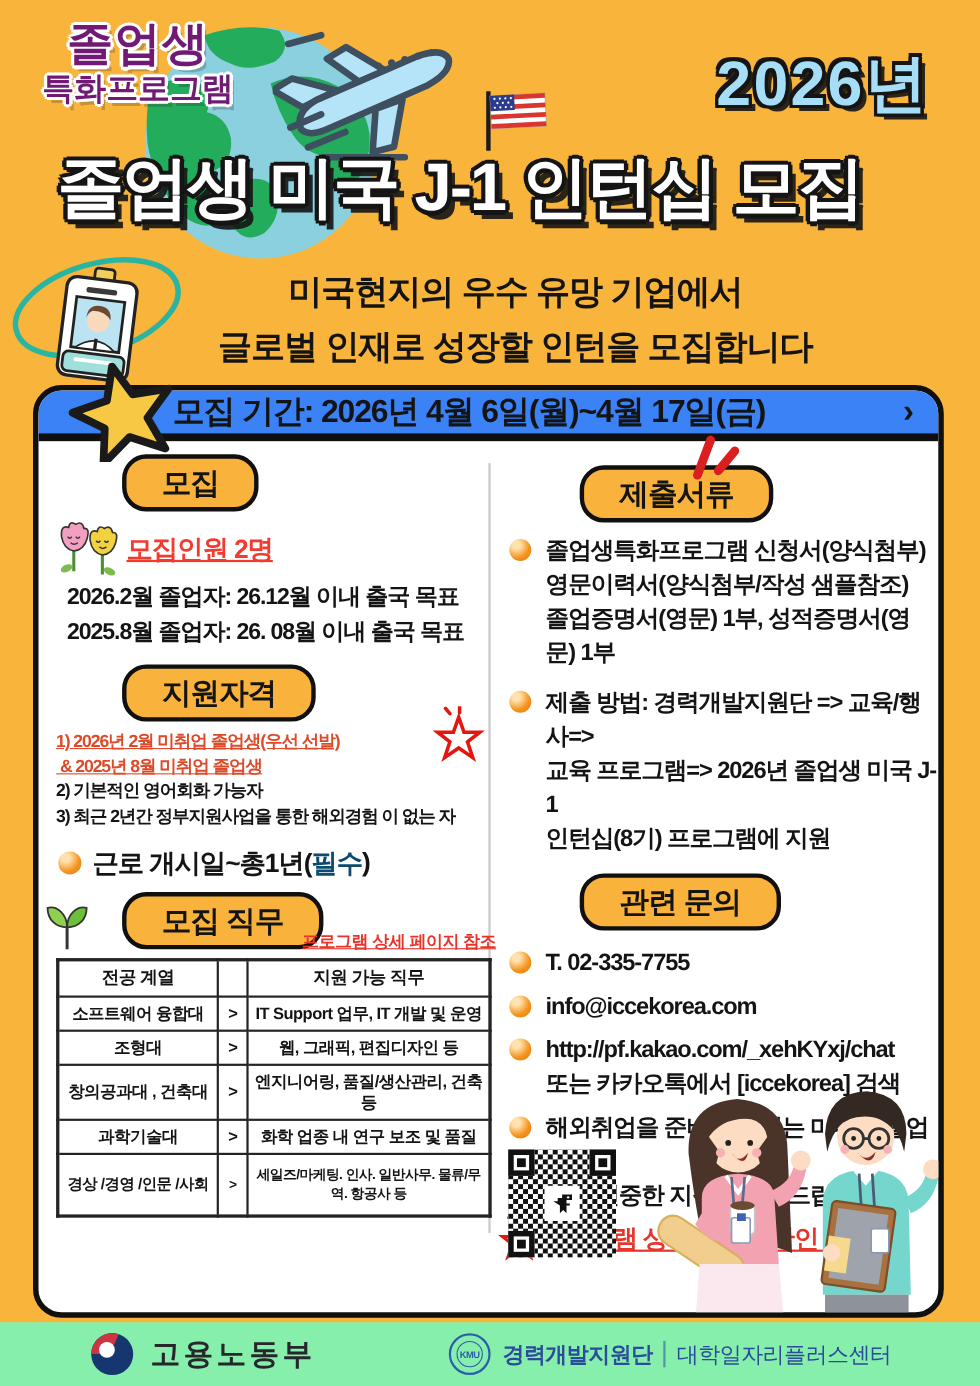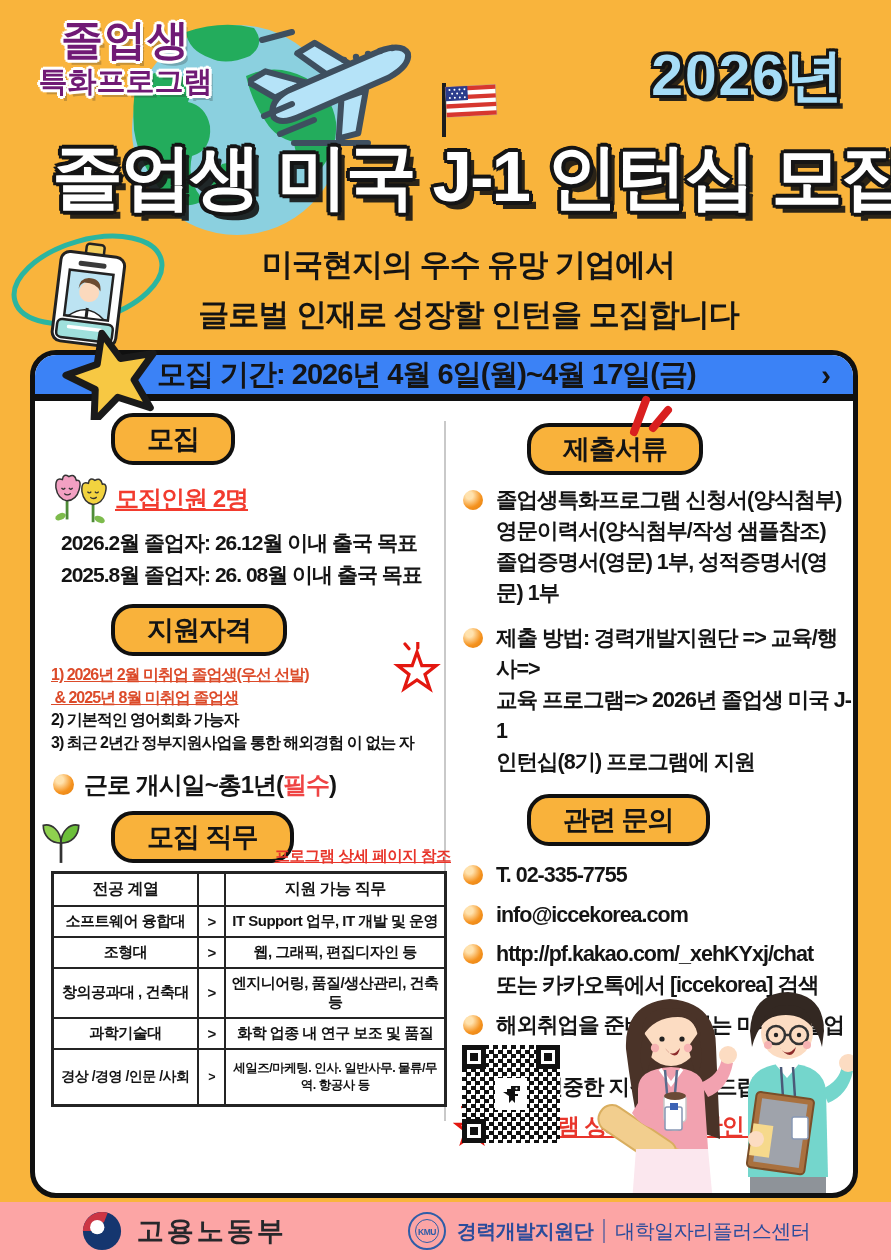--- a/index.html
+++ b/index.html
@@ -16,22 +16,22 @@
     color:#701a75; font-weight:900; line-height:1.05;
     text-shadow:-2px -2px 0 #fff,2px -2px 0 #fff,-2px 2px 0 #fff,2px 2px 0 #fff,0 3px 0 #fff,3px 0 0 #fff,0 -3px 0 #fff,-3px 0 0 #fff,4px 5px 0 rgba(40,40,40,.25); }
   .program-tag .l1 { font-size:42px; letter-spacing:1px; }
   .program-tag .l2 { font-size:29px; margin-top:4px; }
   .globe { position:absolute; left:126px; top:14px; width:222px; height:228px; }
   .plane { position:absolute; left:248px; top:12px; width:175px; height:140px; }
   .year { position:absolute; right:46px; top:38px; font-size:57px; font-weight:900; letter-spacing:2px;
     color:#A6DDF7;
     text-shadow:-3px -3px 0 #151515,3px -3px 0 #151515,-3px 3px 0 #151515,3px 3px 0 #151515,-3px 0 0 #151515,3px 0 0 #151515,0 -3px 0 #151515,0 3px 0 #151515,6px 6px 0 rgba(20,20,20,.9);margin-left:14px; }
   .flag { position:absolute; left:438px; top:80px; width:62px; height:60px; }
-  .main-title { position:absolute; left:0; top:130px; width:100%; padding-left:52px; text-align:right;
-    font-size:71px; font-weight:900; letter-spacing:-2px; white-space:nowrap; color:#fff;
+  .main-title { position:absolute; left:0; top:130px; width:100%; padding-left:52px; text-align:left;
+    font-size:61px; font-weight:900; letter-spacing:-2px; white-space:nowrap; color:#fff;
     text-shadow:-3px -3px 0 #151515,3px -3px 0 #151515,-3px 3px 0 #151515,3px 3px 0 #151515,-4px 0 0 #151515,4px 0 0 #151515,0 -4px 0 #151515,0 4px 0 #151515,7px 8px 0 rgba(20,20,20,.9); }
   .subtitle { position:absolute; left:0; top:240px; width:100%; padding-left:46px; text-align:center;
     font-size:31px; font-weight:800; line-height:1.6; letter-spacing:-1px; }
   .id-badge { position:absolute; left:4px; top:218px; width:168px; height:152px; }
 
   
   .panel { position:absolute; left:30px; top:350px; width:828px; height:848px;
     background:#fff; border:5px solid #101010; border-radius:26px; overflow:hidden; }
   .panel-star { position:absolute; left:62px; top:328px; width:100px; height:92px; z-index:6; }
   .panel-top { height:46px; background:#3b82f6; border-bottom:7px solid #101010;
@@ -52,21 +52,21 @@
   .headcount-row { display:flex; align-items:center; margin-top:8px; }
   .tulips { width:60px; height:52px; flex:0 0 auto; }
   .headcount { color:#F23B2E; font-size:24px; font-weight:800; text-decoration:underline; margin-left:4px; letter-spacing:-1px; }
   .depart-lines { font-size:21px; font-weight:700; line-height:1.5; letter-spacing:-1px; margin:2px 0 14px 10px; white-space:nowrap; }
   .qual-list { font-size:16px; font-weight:700; line-height:1.42; letter-spacing:-1px; margin-top:8px; position:relative; }
   .q-red { color:#DC4B2A; text-decoration:underline; }
   .q-star { position:absolute; left:342px; top:-22px; width:48px; height:52px; }
   .bullet-line { display:flex; align-items:center; margin:14px 0 8px 2px; font-size:24px; font-weight:800; letter-spacing:-1px; }
   .dot { width:21px; height:21px; border-radius:50%; flex:0 0 auto;
     background:radial-gradient(circle at 32% 28%, #ffe2ae 0 18%, #F5921E 60%, #E07F10 100%); margin-right:10px; }
-  .red { color:#ef4444; }
+  .red { color:#0c4a6e; }
   .jobs-head { position:relative; margin-top:10px; height:52px; }
   .sprout { position:absolute; left:-12px; top:6px; width:44px; height:48px; }
   .jobs-note { position:absolute; right:-4px; bottom:-4px; color:#E8352B; font-size:15.5px; font-weight:800; text-decoration:underline; letter-spacing:-0.5px; }
   table.jobs { width:100%; border-collapse:collapse; margin-top:8px; border:3px solid #242424; }
   table.jobs th, table.jobs td { border:2px solid #242424; text-align:center; font-weight:700;
     font-size:15px; padding:5px 2px; letter-spacing:-0.5px; }
   table.jobs th { font-size:16px; }
   table.jobs .c1 { width:37%; } table.jobs .c2 { width:7%; } table.jobs .c3 { width:56%; }
   table.jobs tr.small td { font-size:12.5px; padding:10px 1px; }
 
@@ -83,21 +83,21 @@
   
   .qr { position:absolute; left:427px; top:690px; width:98px; height:98px; background:#fff; }
   .qr-pattern { position:absolute; inset:0; background:repeating-conic-gradient(#111 0 25%, #fff 0 50%); background-size:9px 9px; }
   .finder { position:absolute; width:24px; height:24px; border:5px solid #111; background:#fff; }
   .finder::after { content:""; position:absolute; inset:3px; background:#111; }
   .f-tl { left:0; top:0; } .f-tr { right:0; top:0; } .f-bl { left:0; bottom:0; }
   .qr-center { position:absolute; left:33px; top:33px; width:32px; height:32px; background:#fff; display:flex; align-items:center; justify-content:center; }
   .students { position:absolute; left:533px; top:622px; width:296px; height:226px; }
 
   
-  .footer { position:absolute; left:0; bottom:0; width:100%; height:58px; background:#fca5a5;
+  .footer { position:absolute; left:0; bottom:0; width:100%; height:58px; background:#86efac;
     display:flex; align-items:center; justify-content:center; gap:120px;text-align:right; }
   .moel { display:flex; align-items:center; gap:14px; font-size:27px; font-weight:800; color:#26272B; letter-spacing:3px; }
   .kmu { display:flex; align-items:center; gap:10px; color:#2B4C9B; font-size:20px; letter-spacing:-0.5px; }
   .kmu .b { font-weight:800; }
   .kmu-div { width:2px; height:24px; background:#2B4C9B; opacity:.55; }
 </style>
 </head>
 <body>
 
 <svg class="globe" viewBox="0 0 222 228">

